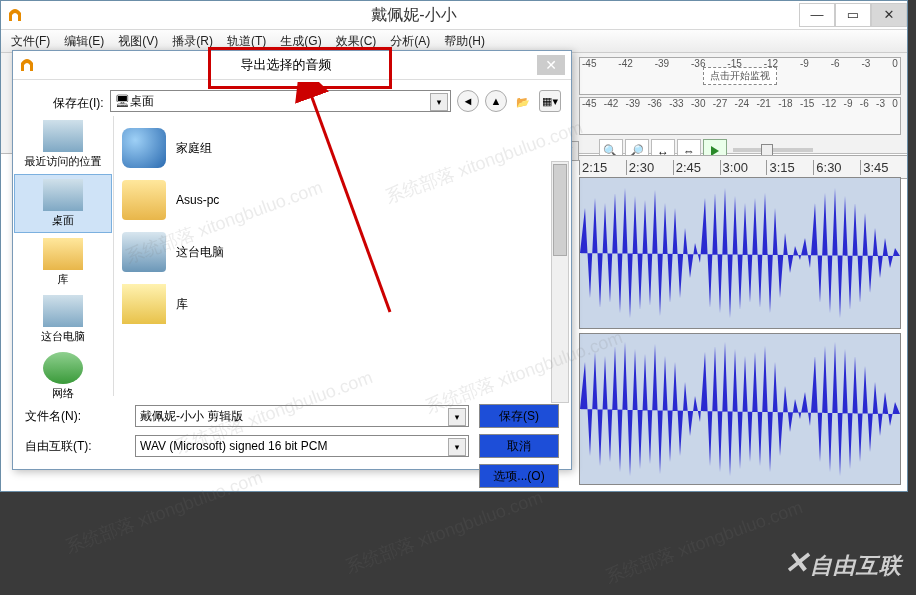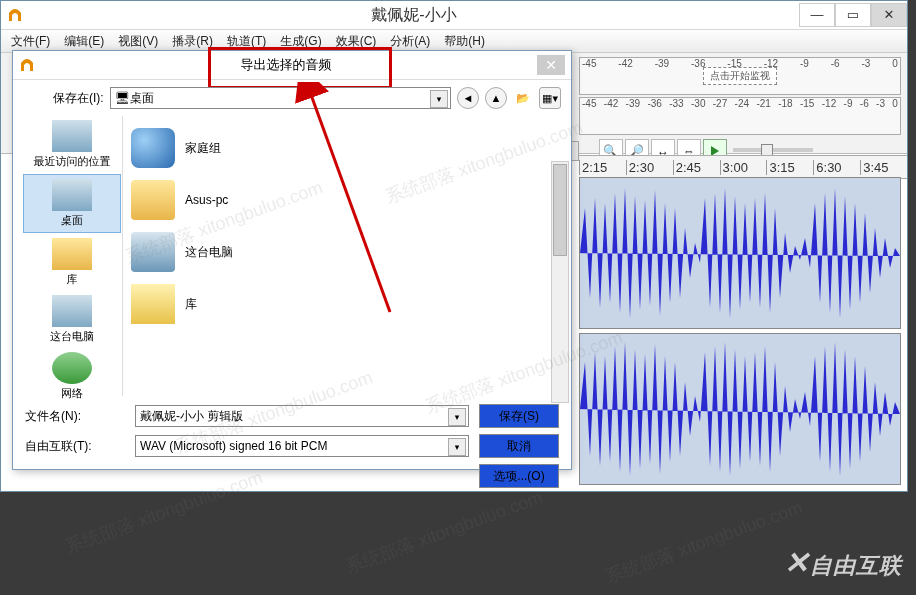--- a/index.html
+++ b/index.html
@@ -35,27 +35,27 @@
 .wave{flex:1;background:#c9d6e8;border:1px solid #888;position:relative;overflow:hidden;}
 .wave svg{width:100%;height:100%;}
 .side-label{position:absolute;left:548px;top:140px;width:28px;height:18px;background:#eee;border:1px solid #aaa;text-align:center;}
 
 .dialog{position:absolute;left:12px;top:50px;width:558px;height:418px;background:#fff;border:1px solid #7a9ab7;box-shadow:2px 2px 8px rgba(0,0,0,0.25);}
 .dlg-title{height:28px;display:flex;align-items:center;padding:0 6px;border-bottom:1px solid #ddd;}
 .dlg-title .aud-icon{width:16px;height:16px;}
 .dlg-title .t{flex:1;text-align:center;font-size:13px;}
 .dlg-close{width:28px;height:20px;background:#ccc;color:#fff;display:flex;align-items:center;justify-content:center;font-size:14px;}
 .red-box{position:absolute;left:195px;top:-4px;width:178px;height:36px;border:3px solid #c00;pointer-events:none;}
-.dlg-toolbar{height:28px;display:flex;align-items:center;padding:4px 10px 4px 40px;gap:6px;}
+.dlg-toolbar{height:28px;display:flex;align-items:flex-end;padding:4px 10px 4px 40px;gap:6px;}
 .lbl{white-space:nowrap;}
 .combo{flex:1;height:20px;border:1px solid #888;background:#fff;display:flex;align-items:center;padding:0 4px;position:relative;}
 .combo .arrow{position:absolute;right:2px;top:2px;width:16px;height:16px;background:#eee;border:1px solid #aaa;display:flex;align-items:center;justify-content:center;font-size:9px;}
 .nav-btn{width:20px;height:20px;border:1px solid #aaa;border-radius:50%;background:#f4f4f4;display:flex;align-items:center;justify-content:center;font-size:11px;}
 .dlg-body{display:flex;height:280px;}
-.places{width:100px;display:flex;flex-direction:column;padding-left:9px;}
+.places{width:100px;display:flex;flex-direction:column;}
 .place{flex:1;display:flex;flex-direction:column;align-items:center;justify-content:center;gap:2px;padding:4px;}
 .place.sel{background:#cfe3f7;border:1px solid #7bb0df;margin:1px;}
 .place-icon{width:40px;height:32px;background:#bcd;}
 .place-icon.fld{background:linear-gradient(#ffe79c,#e8b64a);}
 .place-icon.pc{background:linear-gradient(#cfe0ea,#7fa8c4);}
 .place-icon.net{background:linear-gradient(#8fd08f,#3a9a3a);border-radius:50%;}
 .place-label{font-size:11px;text-align:center;}
 .file-list{flex:1;border-left:1px solid #ddd;overflow-y:auto;padding:6px;}
 .file-item{display:flex;align-items:center;gap:10px;padding:6px 2px;}
 .fi-icon{width:44px;height:40px;background:#dde;}

